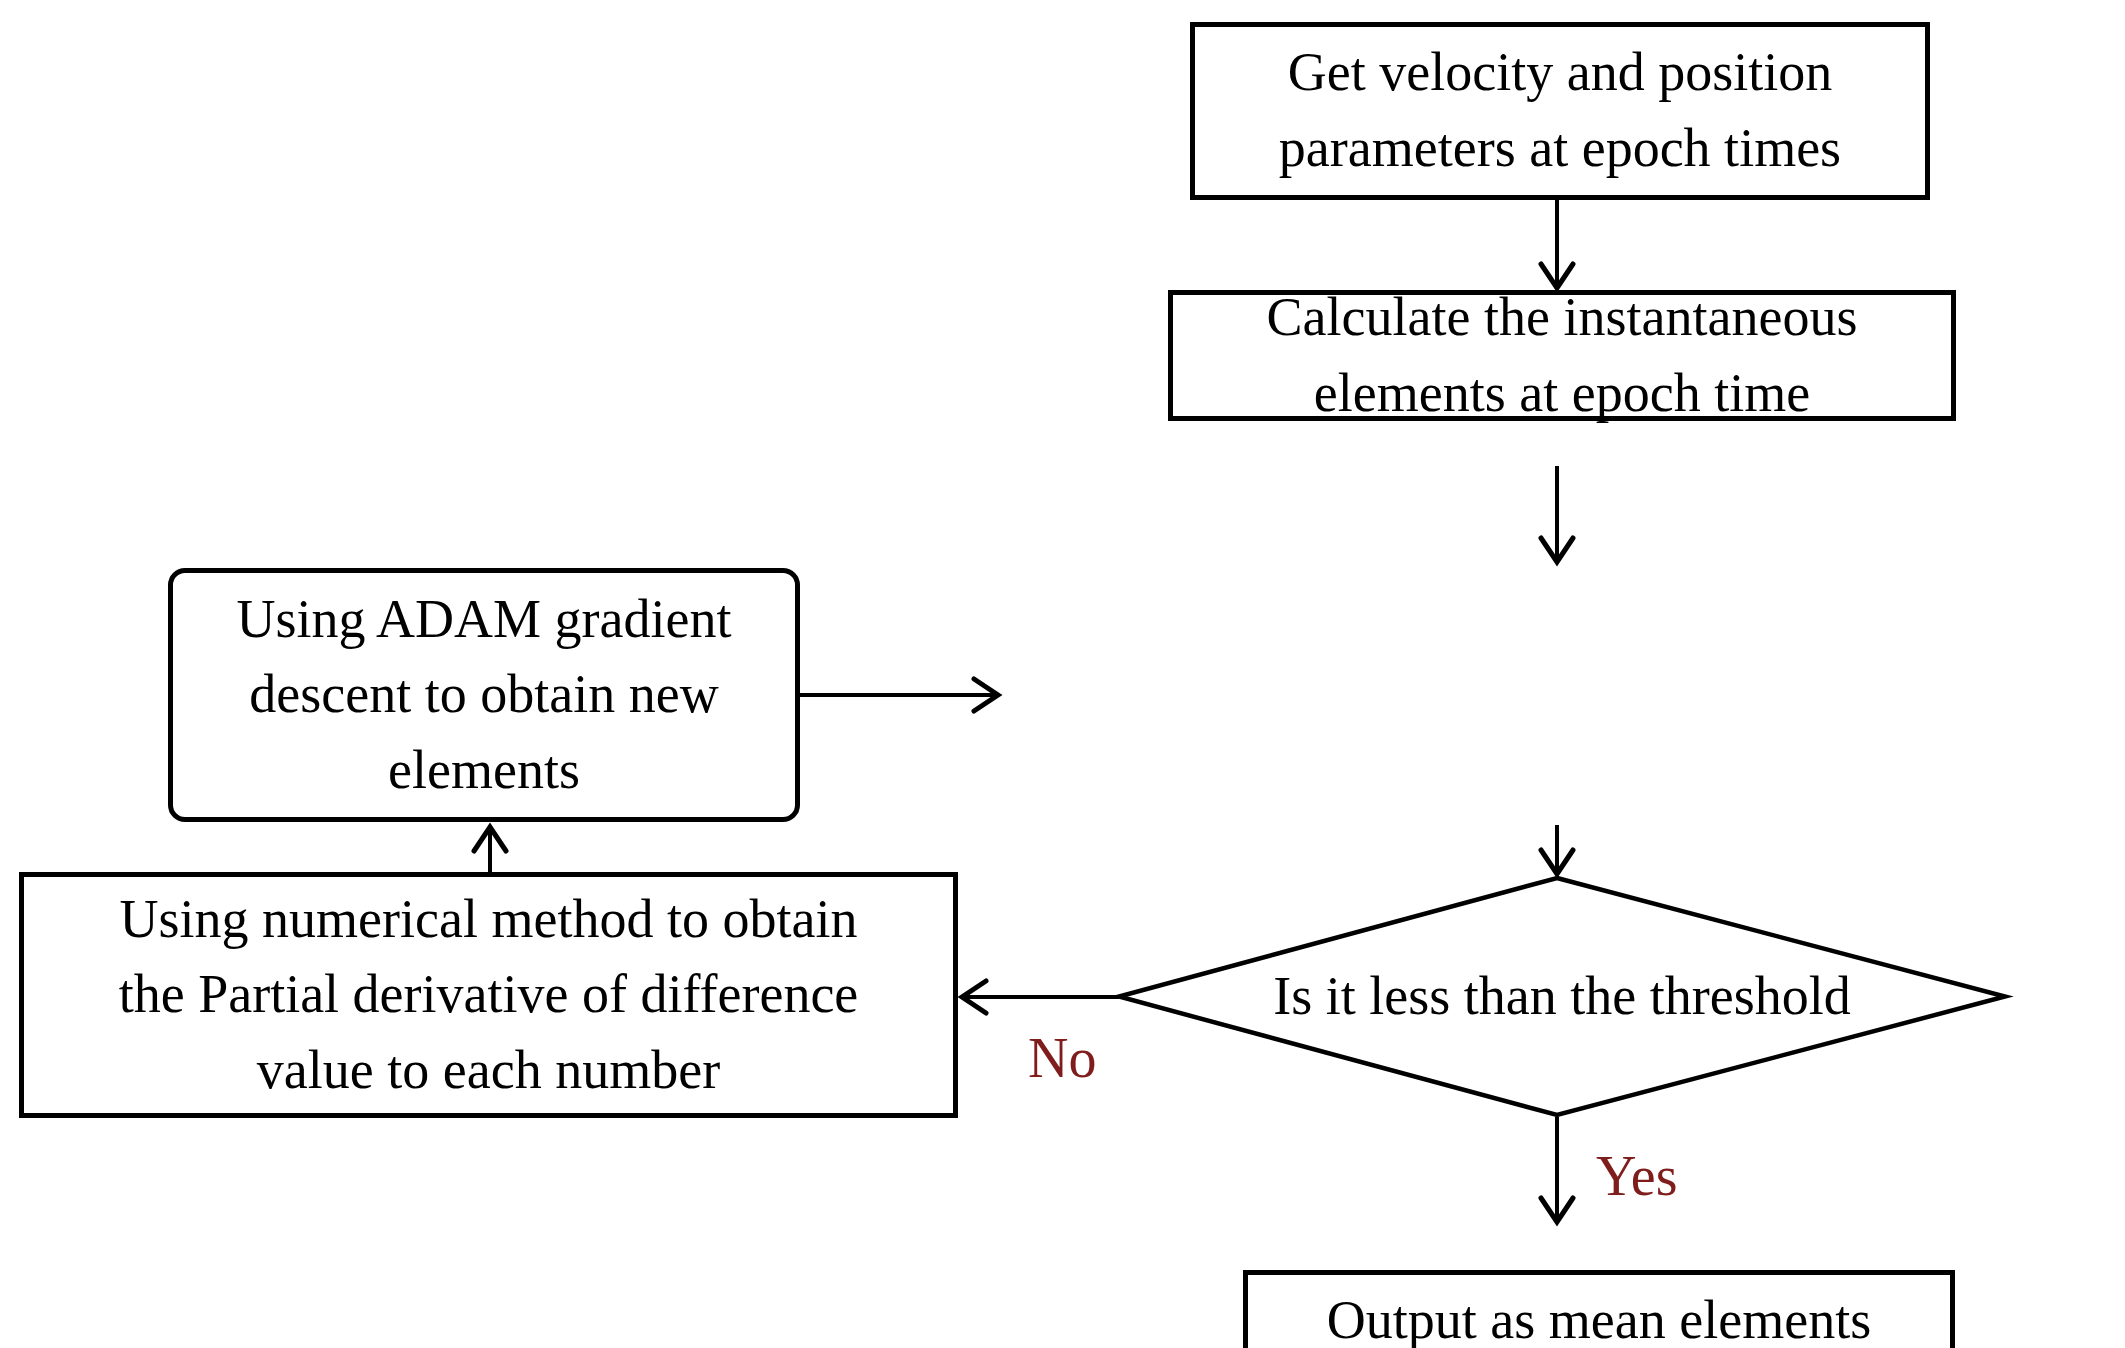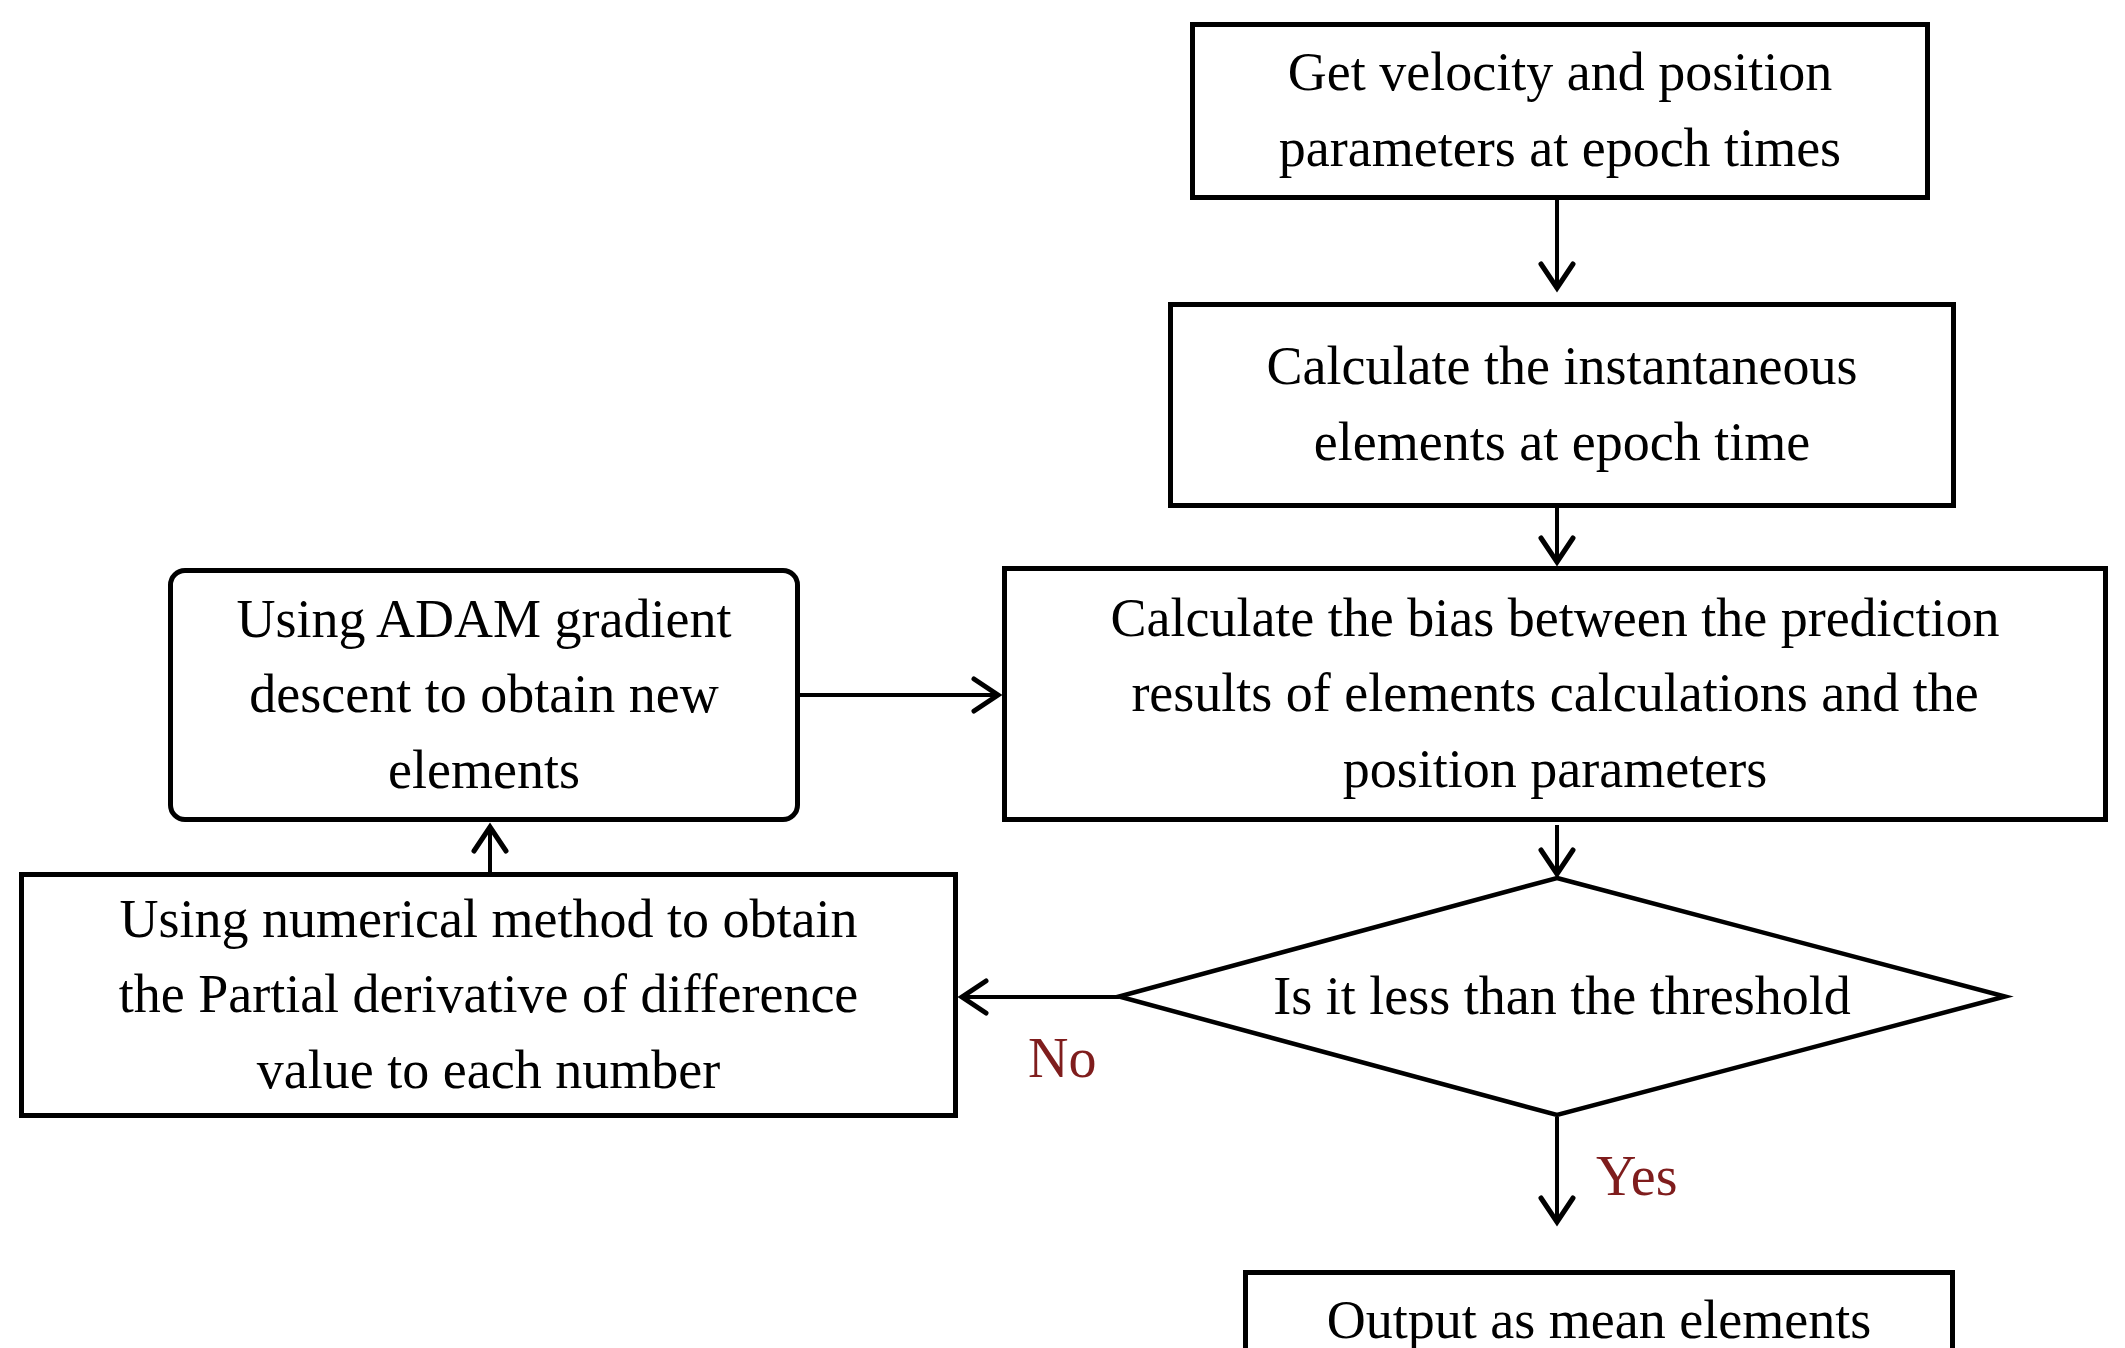--- a/index.html
+++ b/index.html
@@ -49,21 +49,21 @@
     background: transparent;
   }
   .edge-label {
     position: absolute;
     font-size: 56px;
     line-height: 1;
     color: #7f1d1d;
   }
   
   .n-get      { left: 1190px; top: 22px;   width: 740px;  height: 178px; align-items: center; }
-  .n-inst     { left: 1168px; top: 302px;  width: 788px;  height: 206px; }
+  .n-inst     { left: 1168px; top: 290px;  width: 788px;  height: 131px; }
   .n-bias     { left: 1002px; top: 566px;  width: 1106px; height: 256px; }
   .n-adam     { left: 168px;  top: 568px;  width: 632px;  height: 254px; border-radius: 17px; }
   .n-numer    { left: 19px;   top: 872px;  width: 939px;  height: 246px; }
   .n-output   { left: 1243px; top: 1226px; width: 712px;  height: 102px; margin-top: 44px; }
   .d-decision { left: 1119px; top: 878px;  width: 886px;  height: 237px; }
   .l-no  { left: 1028px; top: 1030px; }
   .l-yes { left: 1596px; top: 1148px; }
 </style>
 </head>
 <body>
@@ -91,25 +91,20 @@
   <div class="node n-get">
     <span class="label">Get velocity and position
 parameters at epoch times</span>
   </div>
 
   <div class="node n-inst">
     <span class="label">Calculate the instantaneous
 elements at epoch time</span>
   </div>
 
-  <div class="node n-bias">
-    <span class="label">Calculate the bias between the prediction
-results of elements calculations and the
-position parameters</span>
-  </div>
 
   <div class="node n-adam">
     <span class="label">Using ADAM gradient
 descent to obtain new
 elements</span>
   </div>
 
   <div class="node n-numer">
     <span class="label">Using numerical method to obtain
 the Partial derivative of difference

